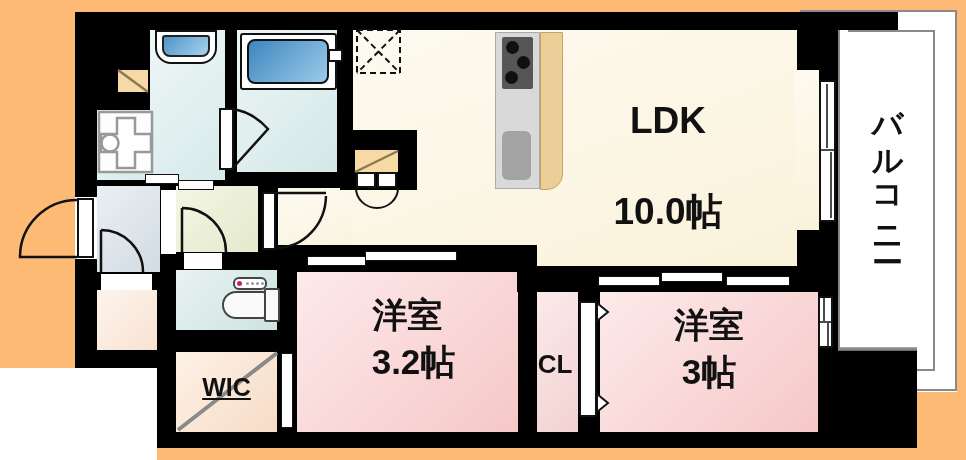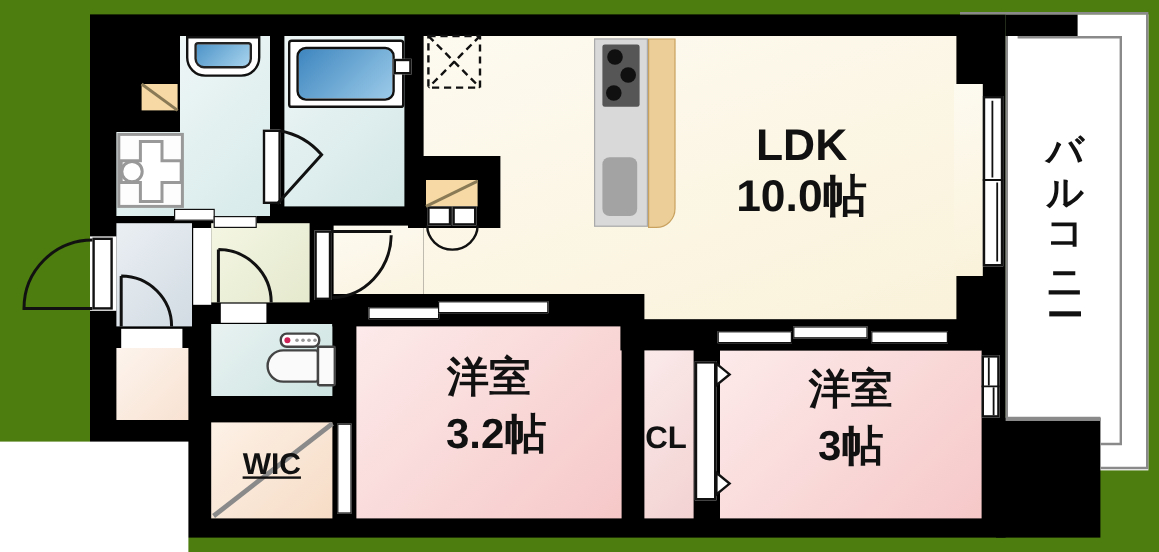--- a/index.html
+++ b/index.html
@@ -1,16 +1,16 @@
 <!DOCTYPE html>
 <html><head>
 <meta charset="utf-8">
 <style>
   html,body{margin:0;padding:0;background:#fff;}
-  #plan{position:relative;width:966px;height:460px;background:#4d7c0f;overflow:hidden;
+  #plan{position:relative;width:966px;height:460px;background:#fdba74;overflow:hidden;
         font-family:"Liberation Sans","DejaVu Sans",sans-serif;color:#111;}
   .abs{position:absolute;box-sizing:border-box;}
   .wall{background:#000;}
   .room{box-sizing:border-box;}
   .opening{background:#fff;}
   .doorleaf{background:#fff;border:2px solid #111;}
   .winbox{background:#fff;border:2px solid #111;}
   .slider{background:#fff;border:1.5px solid #111;}
   .label{position:absolute;font-weight:bold;color:#111;text-align:center;line-height:1.25;}
   svg{position:absolute;left:0;top:0;}
@@ -136,21 +136,21 @@
     </g>
 
     <g stroke="#111" stroke-width="2" fill="#fff">
       <path d="M 597,303 L 608,312 L 597,321 Z"></path>
       <path d="M 597,394 L 608,403 L 597,412 Z"></path>
     </g>
   </svg>
 
   <div class="label" style="left:558px;top:100px;width:220px;font-size:37px;line-height:1.15;">
     <span style="display:block;">LDK</span>
-    <span style="display:block;">10.0帖</span>
+    <span style="display:block;margin-top:48px;">10.0帖</span>
   </div>
   <div class="label" style="left:297px;top:291px;width:221px;font-size:35px;line-height:1.35;">
     <span style="display:block;">洋室</span>
     <span style="display:block;margin-left:12px;">3.2帖</span>
   </div>
   <div class="label" style="left:600px;top:301px;width:218px;font-size:35px;line-height:1.35;">
     <span style="display:block;">洋室</span>
     <span style="display:block;">3帖</span>
   </div>
   <div class="label" style="left:186px;top:372px;width:81px;font-size:25px;text-decoration:underline;">WIC</div>

